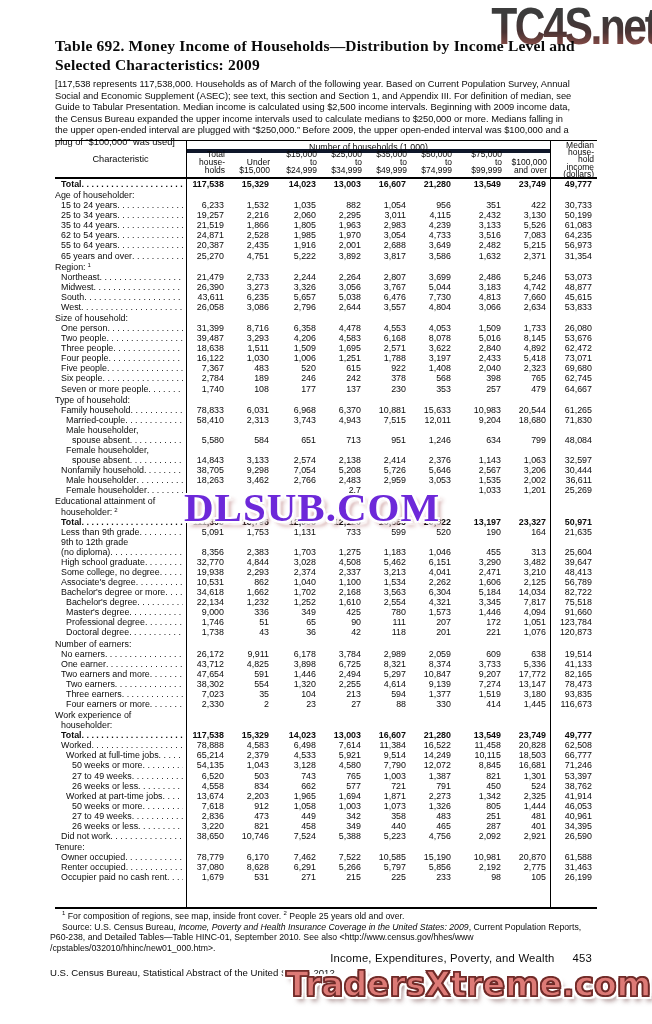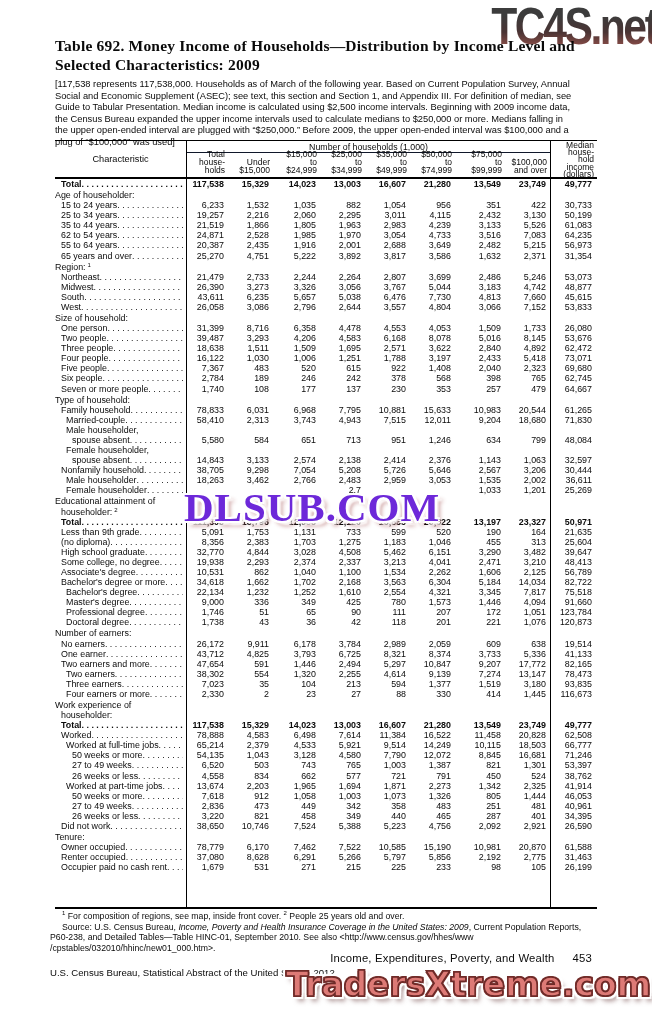--- a/index.html
+++ b/index.html
@@ -14,21 +14,21 @@
         font-size:9.3px;line-height:11.6px;}
 
   
   .table{position:absolute;left:55px;top:140px;width:542px;}
   .table::before,.table::after{content:"";position:absolute;top:0;bottom:0;width:1px;background:#000;z-index:2;}
   .table::before{left:131px;}
   .table::after{left:495px;}
 
   .thead{position:relative;height:36px;border-top:1.8px solid #000;border-bottom:2.4px solid #000;box-sizing:content-box;}
   .char{position:absolute;left:0;top:0;width:131px;height:36px;display:flex;align-items:center;justify-content:center;font-size:9.2px;}
-  .spanner{position:absolute;left:132px;top:0;width:363px;height:12px;border-bottom:1px solid #0f172a;
+  .spanner{position:absolute;left:132px;top:0;width:363px;height:12px;border-bottom:4px solid #0f172a;
            text-align:center;font-size:8.8px;line-height:12px;box-sizing:border-box;}
   .colheads{position:absolute;left:132px;top:12px;height:24px;display:flex;}
   .colhead{display:flex;flex-direction:column;justify-content:flex-end;text-align:right;
            font-size:8.5px;line-height:7.9px;padding:0 3px 2px 0;box-sizing:border-box;}
   .colhead:nth-child(1){width:41px}.colhead:nth-child(2){width:45px}.colhead:nth-child(3){width:47px}
   .colhead:nth-child(4){width:45px}.colhead:nth-child(5){width:45px}.colhead:nth-child(6){width:45px}
   .colhead:nth-child(7){width:50px}.colhead:nth-child(8){width:45px}
   .medhead{position:absolute;left:496px;top:0;width:46px;height:36px;text-align:right;
            font-size:8.5px;line-height:7.2px;padding:1px 3px 0 0;box-sizing:border-box;}
 
@@ -309,21 +309,21 @@
             <span class="lbl">West</span>
             <span class="dots"></span>
           </div>
           <div class="cell c0">26,058</div>
           <div class="cell c1">3,086</div>
           <div class="cell c2">2,796</div>
           <div class="cell c3">2,644</div>
           <div class="cell c4">3,557</div>
           <div class="cell c5">4,804</div>
           <div class="cell c6">3,066</div>
-          <div class="cell c7">7,152</div>
+          <div class="cell c7">2,634</div>
           <div class="cell c8">53,833</div>
         </div>
         <div class="trow gap">
           <div class="stub ind0">
             <span class="lbl">Size of household:</span>
           </div>
         </div>
         <div class="trow">
           <div class="stub ind1">
             <span class="lbl">One person</span>
@@ -435,21 +435,21 @@
           </div>
         </div>
         <div class="trow">
           <div class="stub ind1">
             <span class="lbl">Family household</span>
             <span class="dots"></span>
           </div>
           <div class="cell c0">78,833</div>
           <div class="cell c1">6,031</div>
           <div class="cell c2">6,968</div>
-          <div class="cell c3">7,795</div>
+          <div class="cell c3">6,370</div>
           <div class="cell c4">10,881</div>
           <div class="cell c5">15,633</div>
           <div class="cell c6">10,983</div>
           <div class="cell c7">20,544</div>
           <div class="cell c8">61,265</div>
         </div>
         <div class="trow">
           <div class="stub ind2">
             <span class="lbl">Married-couple</span>
             <span class="dots"></span>
@@ -585,20 +585,25 @@
           <div class="cell c2">1,131</div>
           <div class="cell c3">733</div>
           <div class="cell c4">599</div>
           <div class="cell c5">520</div>
           <div class="cell c6">190</div>
           <div class="cell c7">164</div>
           <div class="cell c8">21,635</div>
         </div>
         <div class="trow">
           <div class="stub ind1">
+            <span class="lbl">9th to 12th grade</span>
+          </div>
+        </div>
+        <div class="trow">
+          <div class="stub ind1">
             <span class="lbl">(no diploma)</span>
             <span class="dots"></span>
           </div>
           <div class="cell c0">8,356</div>
           <div class="cell c1">2,383</div>
           <div class="cell c2">1,703</div>
           <div class="cell c3">1,275</div>
           <div class="cell c4">1,183</div>
           <div class="cell c5">1,046</div>
           <div class="cell c6">455</div>
@@ -745,21 +750,21 @@
           <div class="cell c7">638</div>
           <div class="cell c8">19,514</div>
         </div>
         <div class="trow">
           <div class="stub ind1">
             <span class="lbl">One earner</span>
             <span class="dots"></span>
           </div>
           <div class="cell c0">43,712</div>
           <div class="cell c1">4,825</div>
-          <div class="cell c2">3,793</div>
+          <div class="cell c2">3,898</div>
           <div class="cell c3">6,725</div>
           <div class="cell c4">8,321</div>
           <div class="cell c5">8,374</div>
           <div class="cell c6">3,733</div>
           <div class="cell c7">5,336</div>
           <div class="cell c8">41,133</div>
         </div>
         <div class="trow">
           <div class="stub ind1">
             <span class="lbl">Two earners and more</span>

